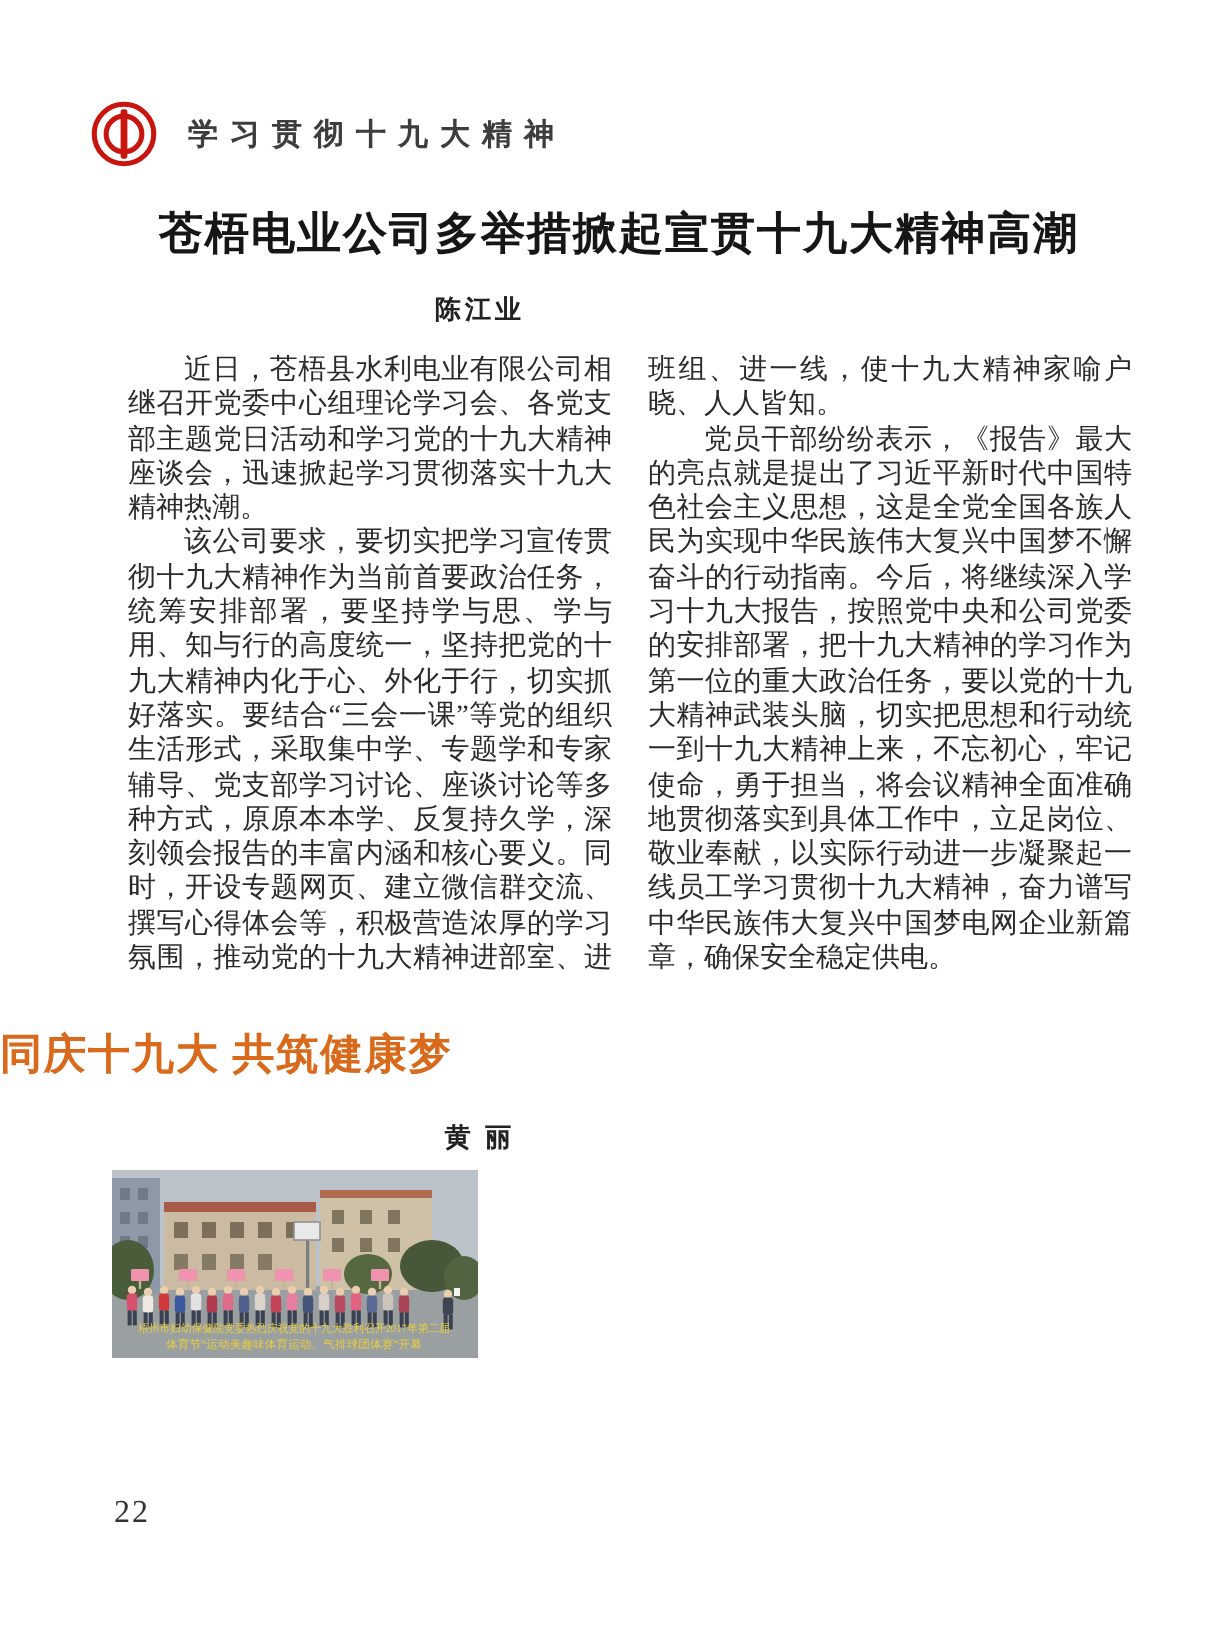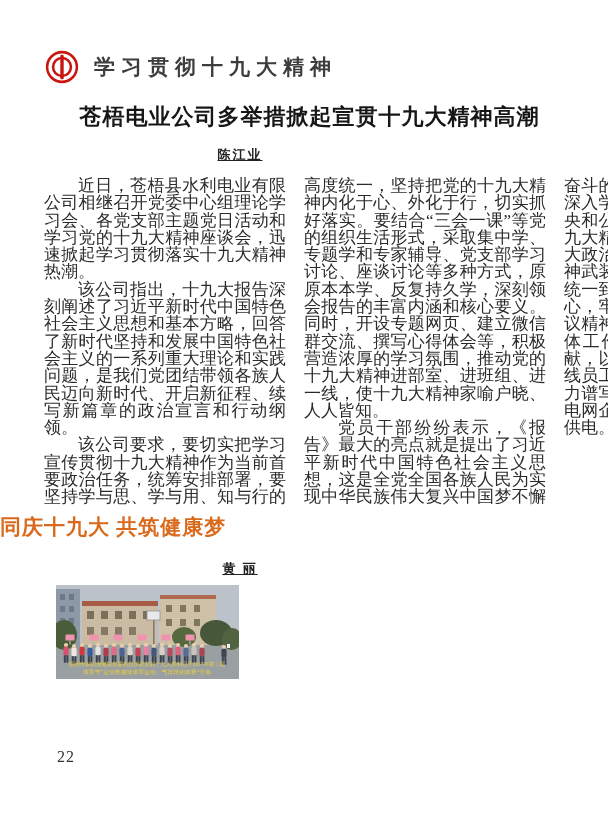--- a/index.html
+++ b/index.html
@@ -13,36 +13,36 @@
   body{
     width:608px;height:825px;position:relative;overflow:hidden;
     font-family:"Liberation Serif","DejaVu Serif",serif;
     color:var(--ink);
   }
   .header{
     position:absolute;top:50px;left:45px;
     display:flex;align-items:center;gap:15px;
   }
   .header .banner-text{
-    font-size:21px;font-weight:700;letter-spacing:6px;color:#3d3d3d;
+    font-size:15px;font-weight:700;letter-spacing:6px;color:#3d3d3d;
     font-family:"Liberation Serif","DejaVu Serif",serif;
   }
   .title1{
     position:absolute;top:102px;left:0;width:608px;text-align:center;
     font-size:22px;font-weight:700;color:#161616;letter-spacing:1px;padding-left:11px;
   }
   .author{
     position:absolute;left:0;width:480px;text-align:center;
-    font-size:13px;font-weight:700;color:#222;letter-spacing:2px;text-decoration:underline;
+    font-size:13px;font-weight:700;color:#222;letter-spacing:2px;
   }
   .author1{top:146px;}
   .columns{
-    position:absolute;top:177px;left:44px;width:502px;height:331px;
+    position:absolute;top:177px;left:64px;width:502px;height:331px;
     column-count:2;column-gap:18px;column-fill:auto;
-    font-size:17px;line-height:17.3px;text-align:justify;
+    font-size:14px;line-height:17.3px;text-align:justify;
   }
   .columns p, .article2 p{
     text-indent:2em;margin:0;
   }
   .attrib{float:right;white-space:nowrap;}
   .title2{
     position:absolute;top:513px;left:0;width:608px;text-align:left;
     font-size:21px;font-weight:700;color:var(--accent-orange);letter-spacing:1px;
   }
   .author2{top:520px;margin-top:40px;}
@@ -68,21 +68,20 @@
     <rect x="18" y="5.5" width="4" height="29" rx="1.5" fill="var(--logo-red)"></rect>
   </svg>
   <span class="banner-text">学习贯彻十九大精神</span>
 </div>
 
 <div class="title1">苍梧电业公司多举措掀起宣贯十九大精神高潮</div>
 <div class="author author1">陈江业</div>
 
 <div class="columns">
   <p>近日，苍梧县水利电业有限公司相继召开党委中心组理论学习会、各党支部主题党日活动和学习党的十九大精神座谈会，迅速掀起学习贯彻落实十九大精神热潮。</p>
-  <p>该公司指出，十九大报告深刻阐述了习近平新时代中国特色社会主义思想和基本方略，回答了新时代坚持和发展中国特色社会主义的一系列重大理论和实践问题，是我们党团结带领各族人民迈向新时代、开启新征程、续写新篇章的政治宣言和行动纲领。</p>
   <p>该公司要求，要切实把学习宣传贯彻十九大精神作为当前首要政治任务，统筹安排部署，要坚持学与思、学与用、知与行的高度统一，坚持把党的十九大精神内化于心、外化于行，切实抓好落实。要结合“三会一课”等党的组织生活形式，采取集中学、专题学和专家辅导、党支部学习讨论、座谈讨论等多种方式，原原本本学、反复持久学，深刻领会报告的丰富内涵和核心要义。同时，开设专题网页、建立微信群交流、撰写心得体会等，积极营造浓厚的学习氛围，推动党的十九大精神进部室、进班组、进一线，使十九大精神家喻户晓、人人皆知。</p>
   <p><span>党员干部纷纷表示，《报告》最大的亮点就是提出了习近平新时代中国特色社会主义思想，这是全党全国各族人民为实现中华民族伟大复兴中国梦不懈奋斗的行动指南。今后，将继续深入学习十九大报告，按照党中央和公司党委的安排部署，把十九大精神的学习作为第一位的重大政治任务，要以党的十九大精神武装头脑，切实把思想和行动统一到十九大精神上来，不忘初心，牢记使命，勇于担当，将会议精神全面准确地贯彻落实到具体工作中，立足岗位、敬业奉献，以实际行动进一步凝聚起一线员工学习贯彻十九大精神，奋力谱写中华民族伟大复兴中国梦电网企业新篇章，确保安全稳定供电。</span></p>
 </div>
 
 <div class="title2">同庆十九大  共筑健康梦</div>
 <div class="author author2">黄  丽</div>
 
 <div class="article2">
 
   <svg class="photo" viewBox="0 0 183 94" preserveAspectRatio="none">

